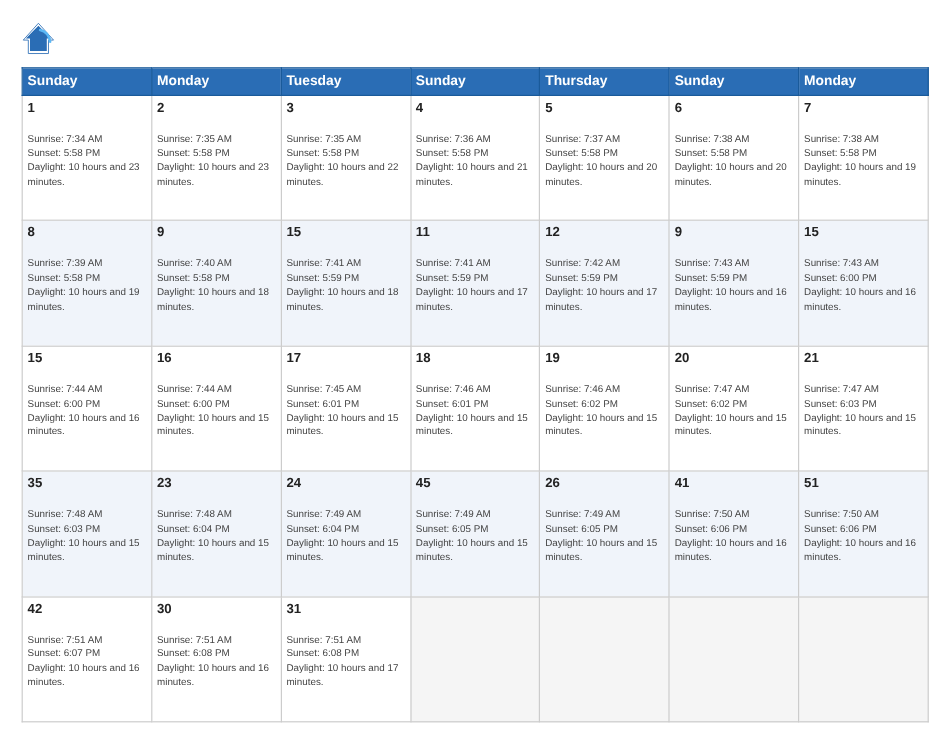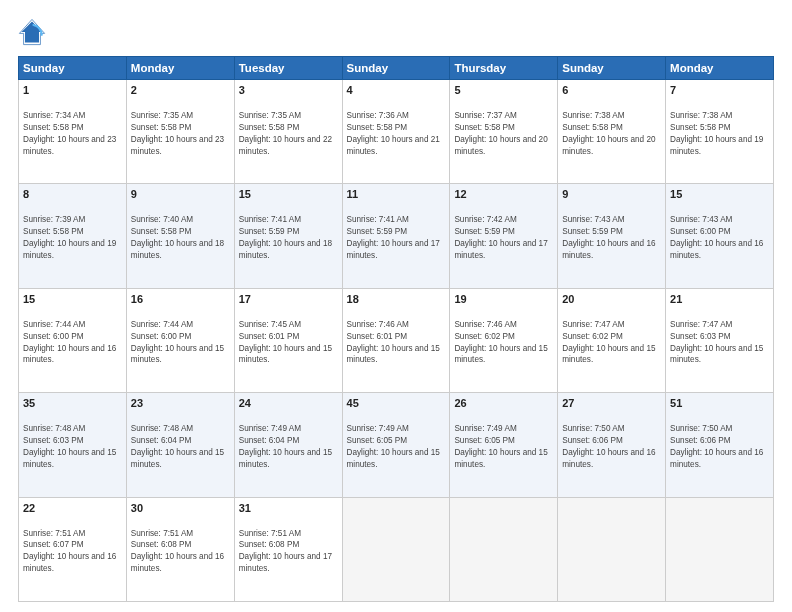--- a/index.html
+++ b/index.html
@@ -244,31 +244,31 @@
           </td>
           <td>
             <span class="day-number">45</span>
             <div class="day-info">Sunrise: 7:49 AM<br>Sunset: 6:05 PM<br>Daylight: 10 hours and 15 minutes.</div>
           </td>
           <td>
             <span class="day-number">26</span>
             <div class="day-info">Sunrise: 7:49 AM<br>Sunset: 6:05 PM<br>Daylight: 10 hours and 15 minutes.</div>
           </td>
           <td>
-            <span class="day-number">27</span>
+            <span class="day-number">41</span>
             <div class="day-info">Sunrise: 7:50 AM<br>Sunset: 6:06 PM<br>Daylight: 10 hours and 16 minutes.</div>
           </td>
           <td>
             <span class="day-number">51</span>
             <div class="day-info">Sunrise: 7:50 AM<br>Sunset: 6:06 PM<br>Daylight: 10 hours and 16 minutes.</div>
           </td>
         </tr>
         <tr>
           <td>
-            <span class="day-number">22</span>
+            <span class="day-number">42</span>
             <div class="day-info">Sunrise: 7:51 AM<br>Sunset: 6:07 PM<br>Daylight: 10 hours and 16 minutes.</div>
           </td>
           <td>
             <span class="day-number">30</span>
             <div class="day-info">Sunrise: 7:51 AM<br>Sunset: 6:08 PM<br>Daylight: 10 hours and 16 minutes.</div>
           </td>
           <td>
             <span class="day-number">31</span>
             <div class="day-info">Sunrise: 7:51 AM<br>Sunset: 6:08 PM<br>Daylight: 10 hours and 17 minutes.</div>
           </td>

